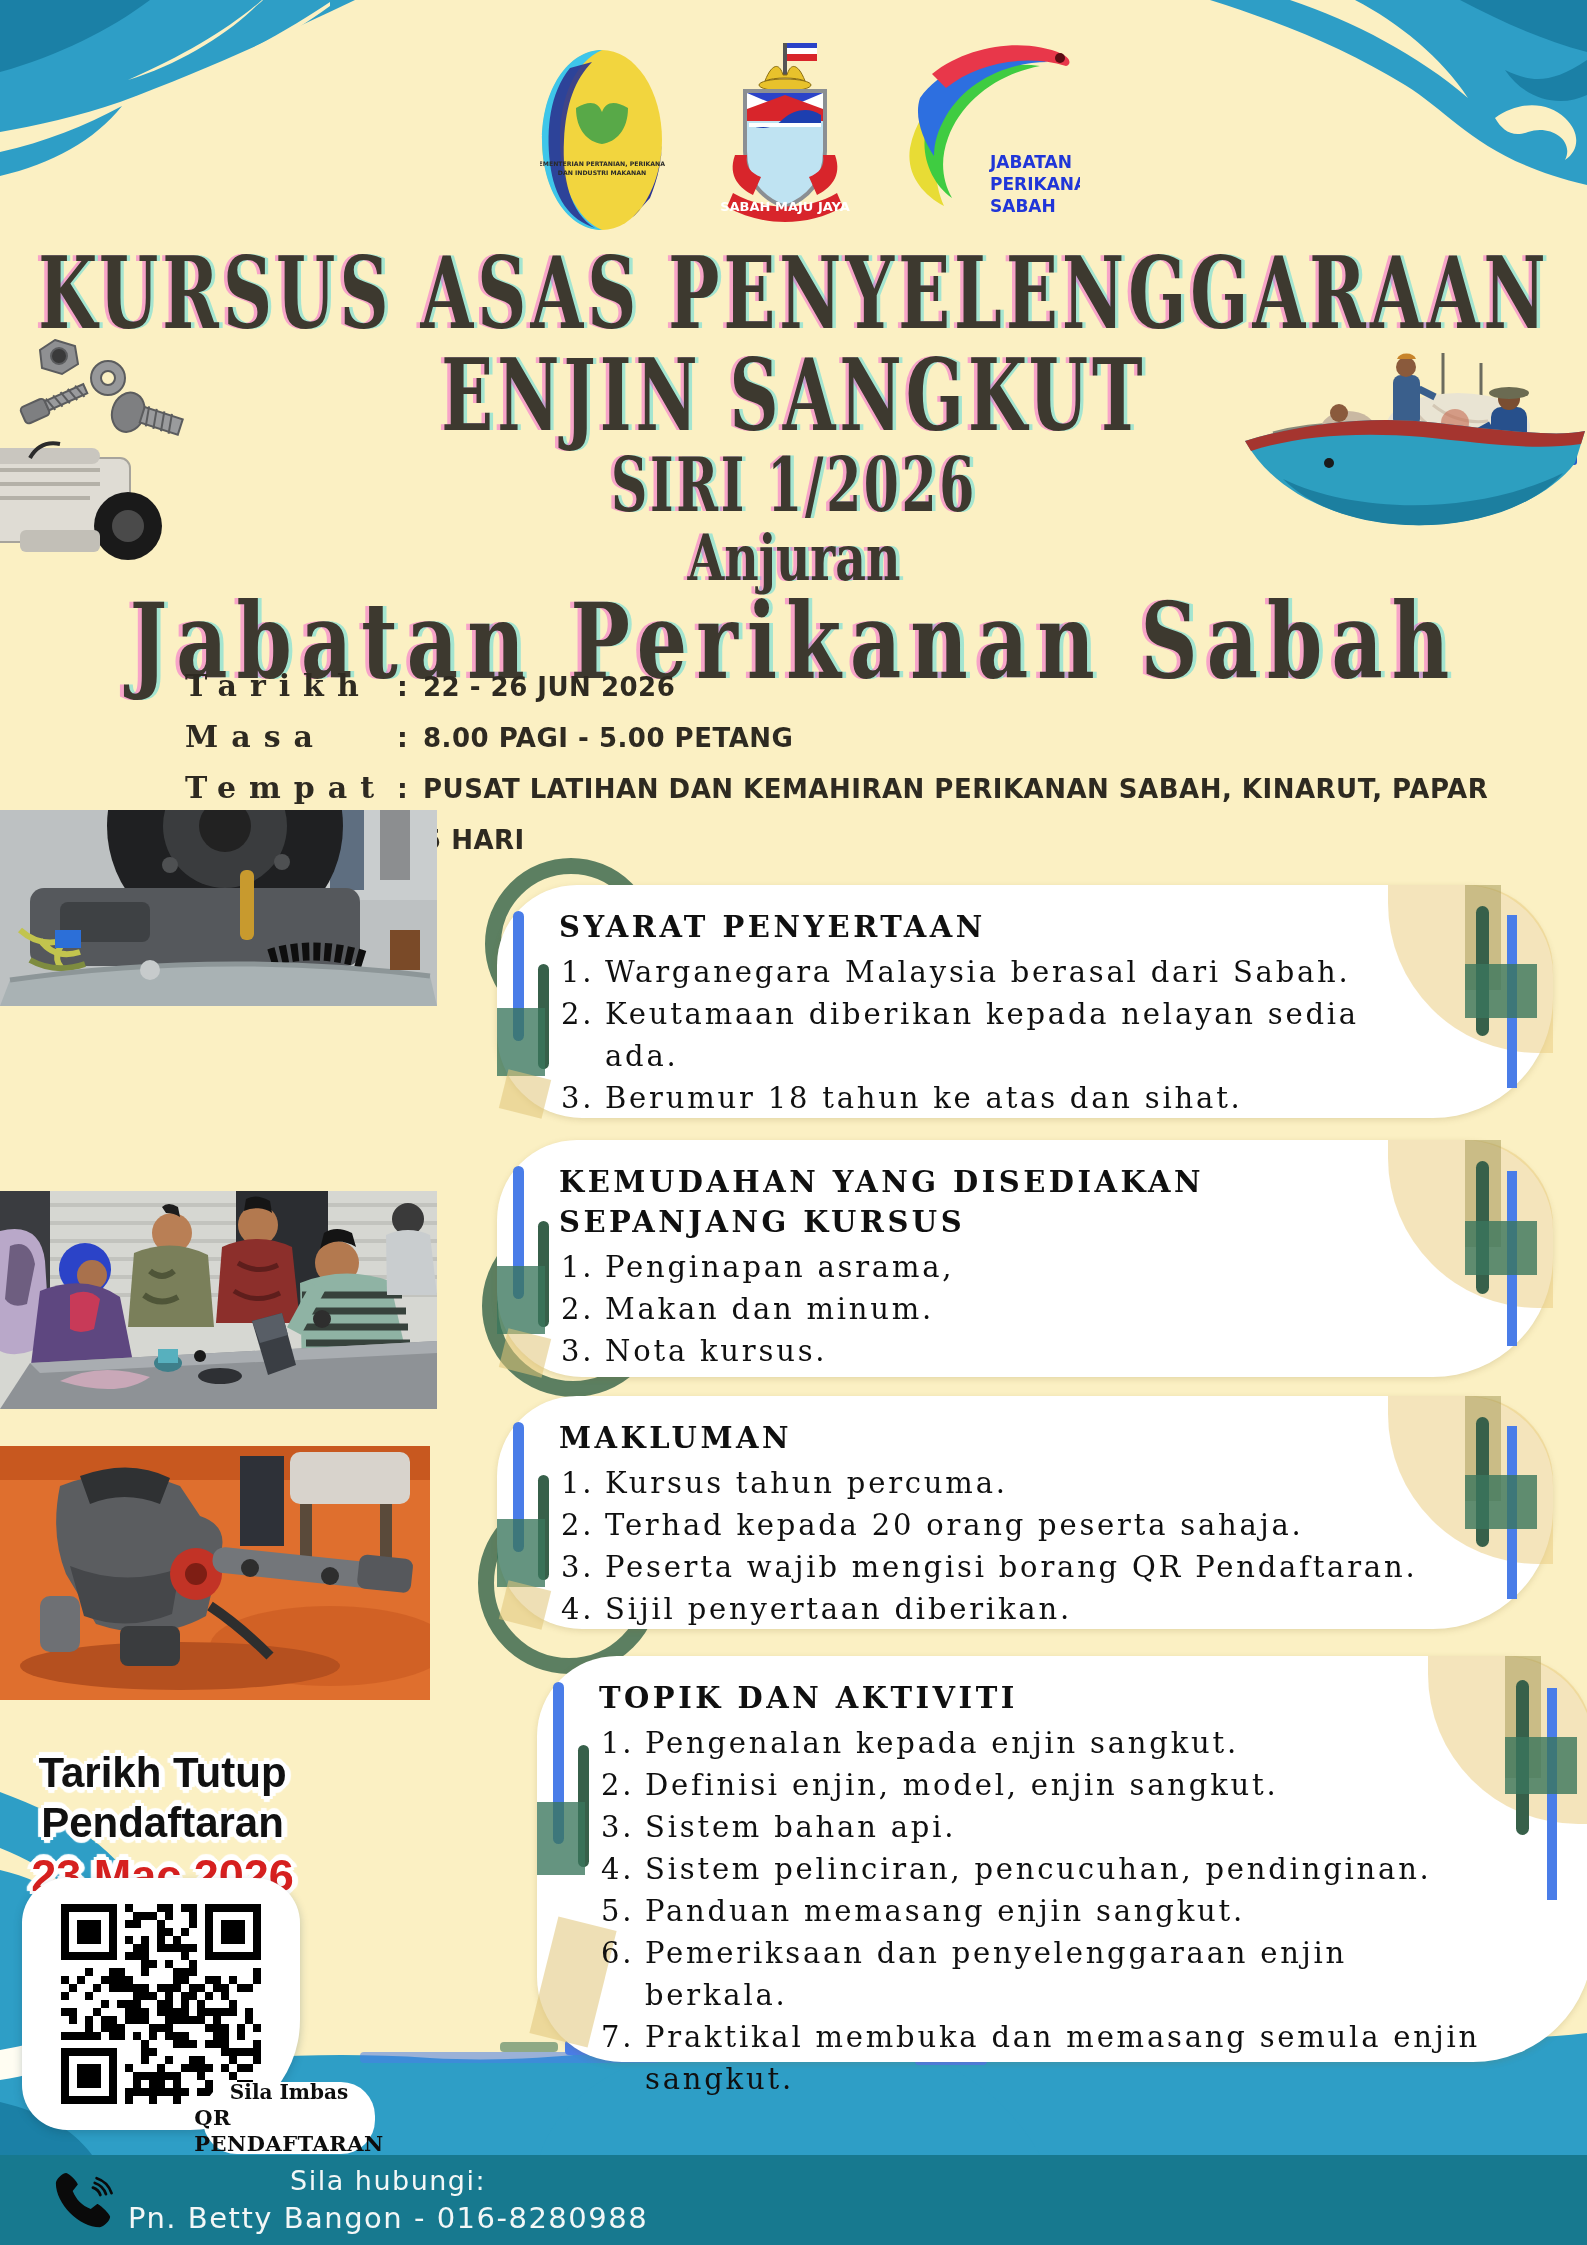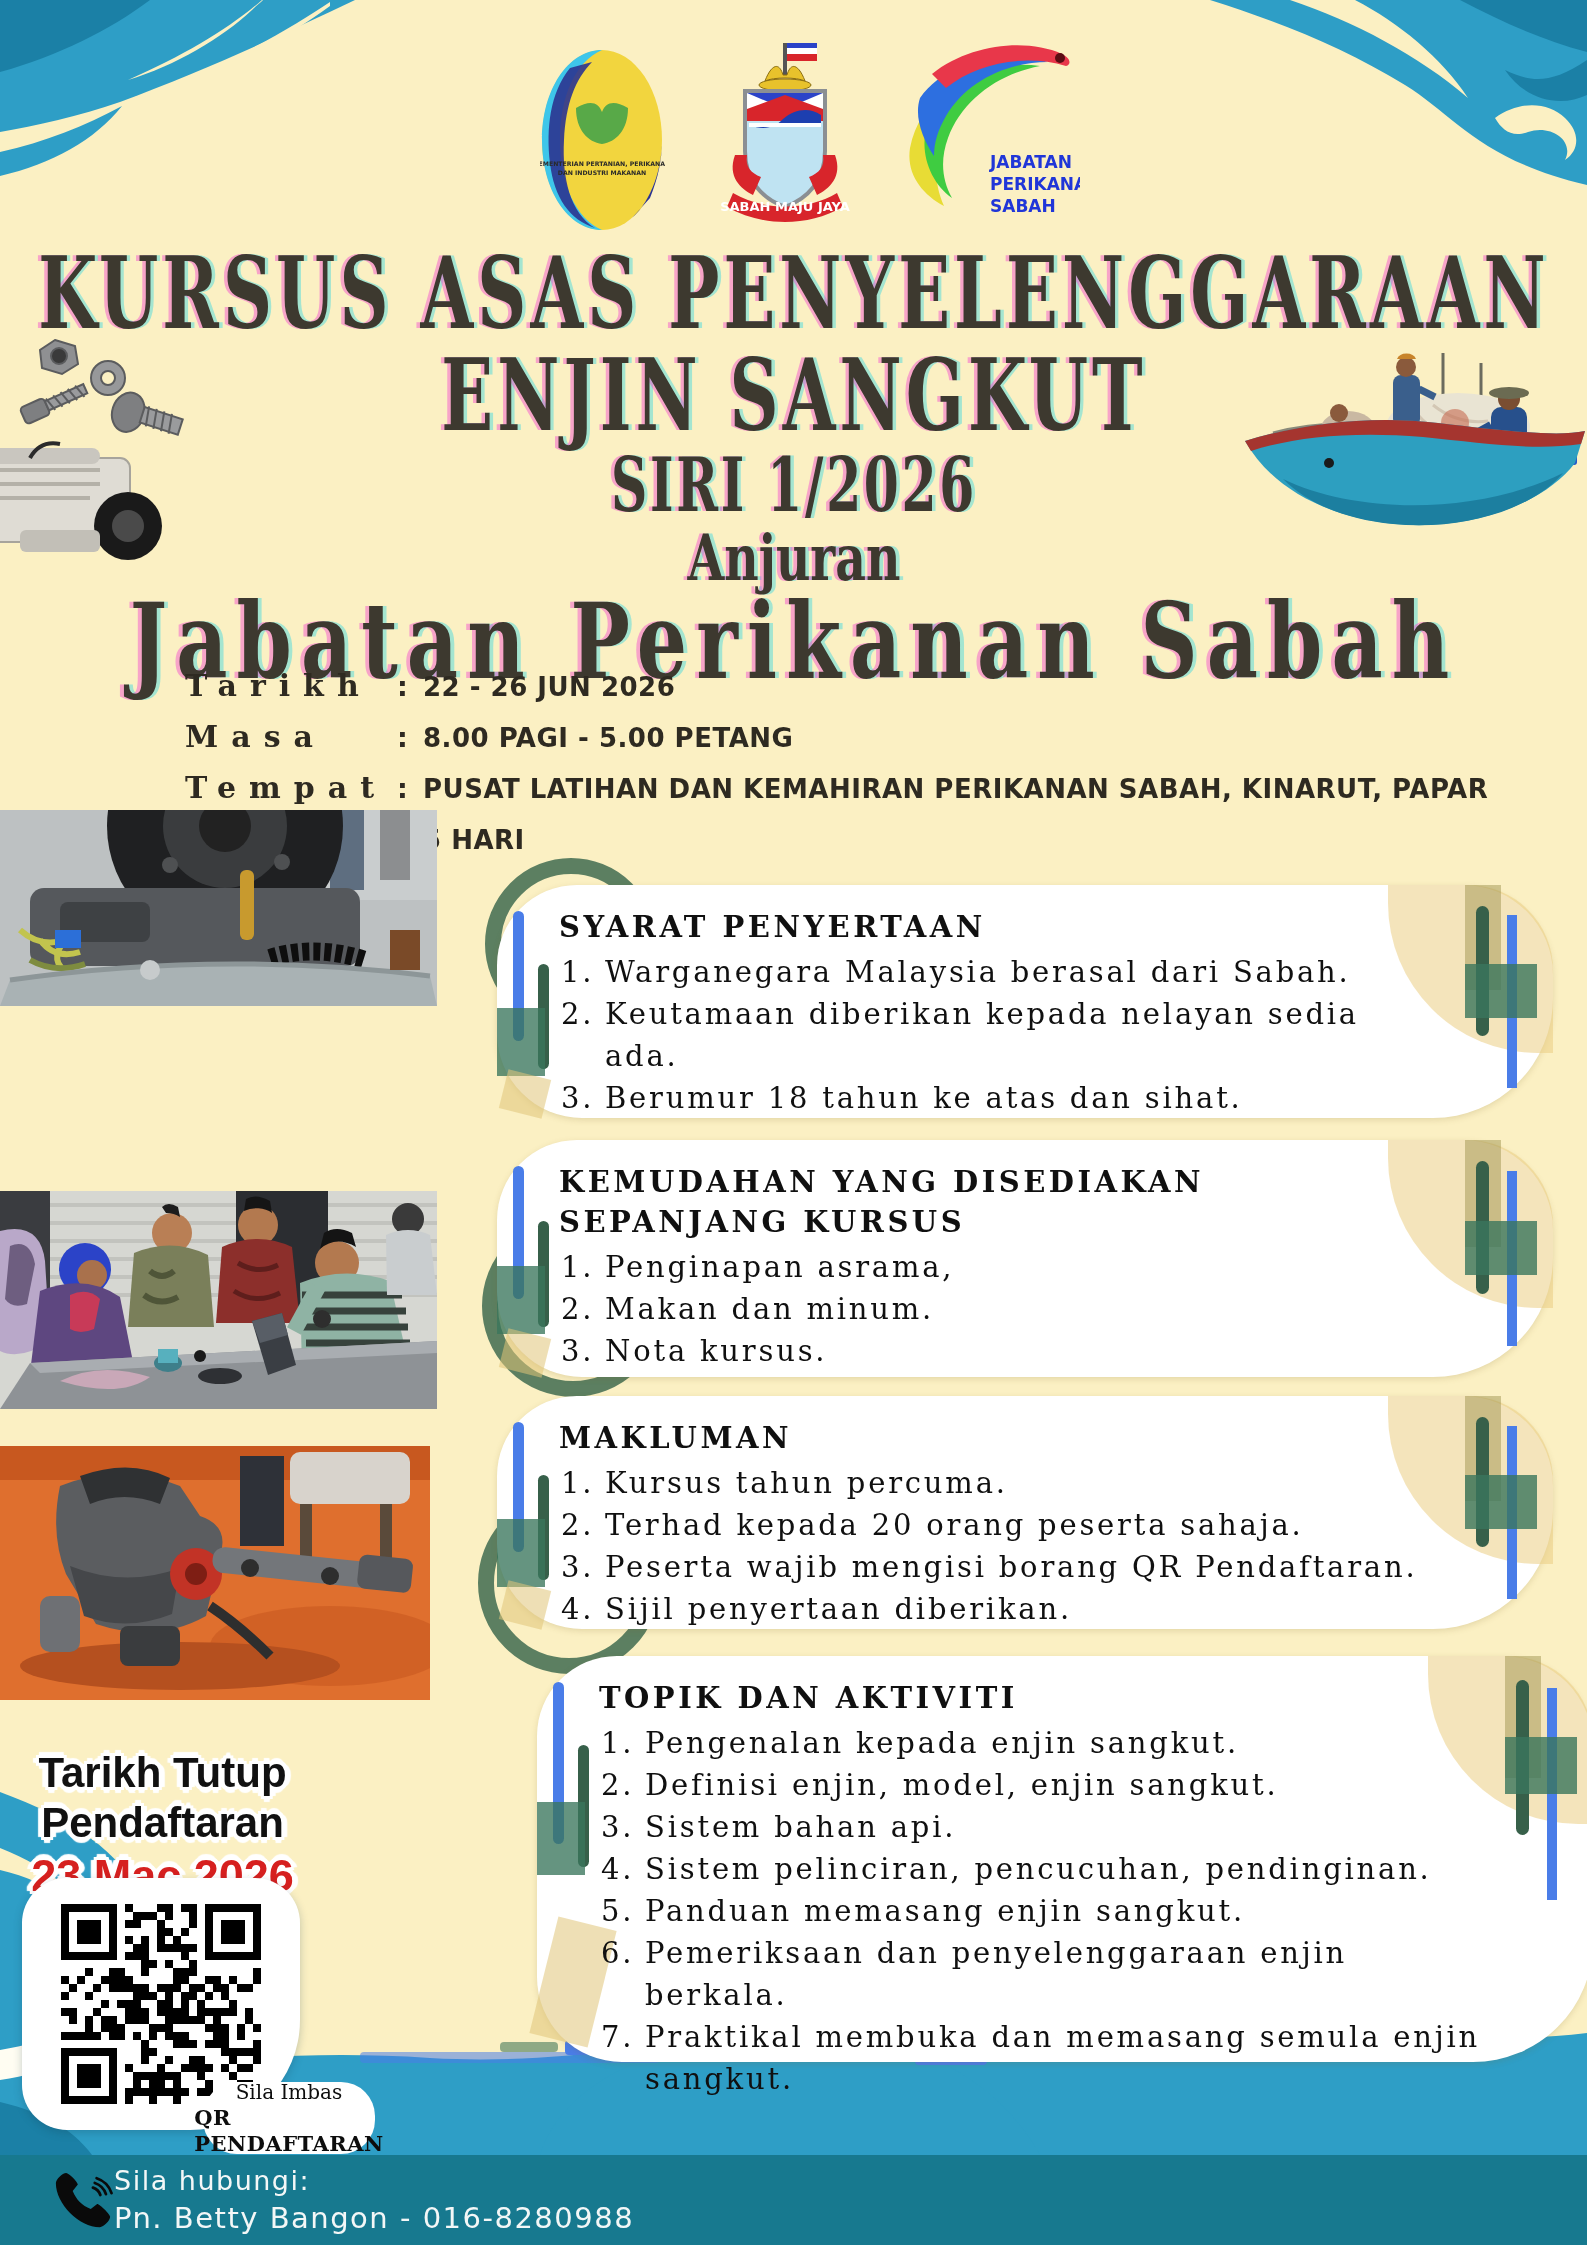--- a/index.html
+++ b/index.html
@@ -84,29 +84,29 @@
   .qr-card{
     position:absolute;left:22px;top:1878px;width:278px;height:252px;background:#fff;
     border-radius:45px 45px 110px 45px;z-index:3;box-shadow:0 3px 8px rgba(20,60,80,0.25);
     display:flex;align-items:flex-start;justify-content:center;
   }
   .scan-pill{
     position:absolute;left:203px;top:2082px;width:172px;height:72px;background:#fff;
     border-radius:34px;z-index:4;display:flex;flex-direction:column;align-items:center;justify-content:center;
     color:#0d0d0d;
   }
-  .scan-pill .s1{font-weight:normal;font-size:20px;line-height:26px;}
+  .scan-pill .s1{font-weight:bold;font-size:20px;line-height:26px;}
   .scan-pill .s2{font-weight:bold;font-size:21px;line-height:26px;letter-spacing:0.5px;}
 
   
   .footer{
     position:absolute;left:0;top:2155px;width:1587px;height:90px;background:#17798F;z-index:5;
     display:flex;align-items:center;color:#F3F7F7;font-family:"DejaVu Sans",sans-serif;
   }
-  .footer .txt{}
+  .footer .txt{margin-left:14px;text-align:center;}
   .footer .f1{font-size:27px;letter-spacing:1.5px;line-height:36px;}
   .footer .f2{font-size:29px;letter-spacing:1.5px;line-height:38px;}
   .phone-wrap{margin-left:52px;width:62px;height:62px;}
 
   svg text{font-family:"DejaVu Sans",sans-serif;}
 </style>
 </head>
 <body>
 
 <div class="poster">

